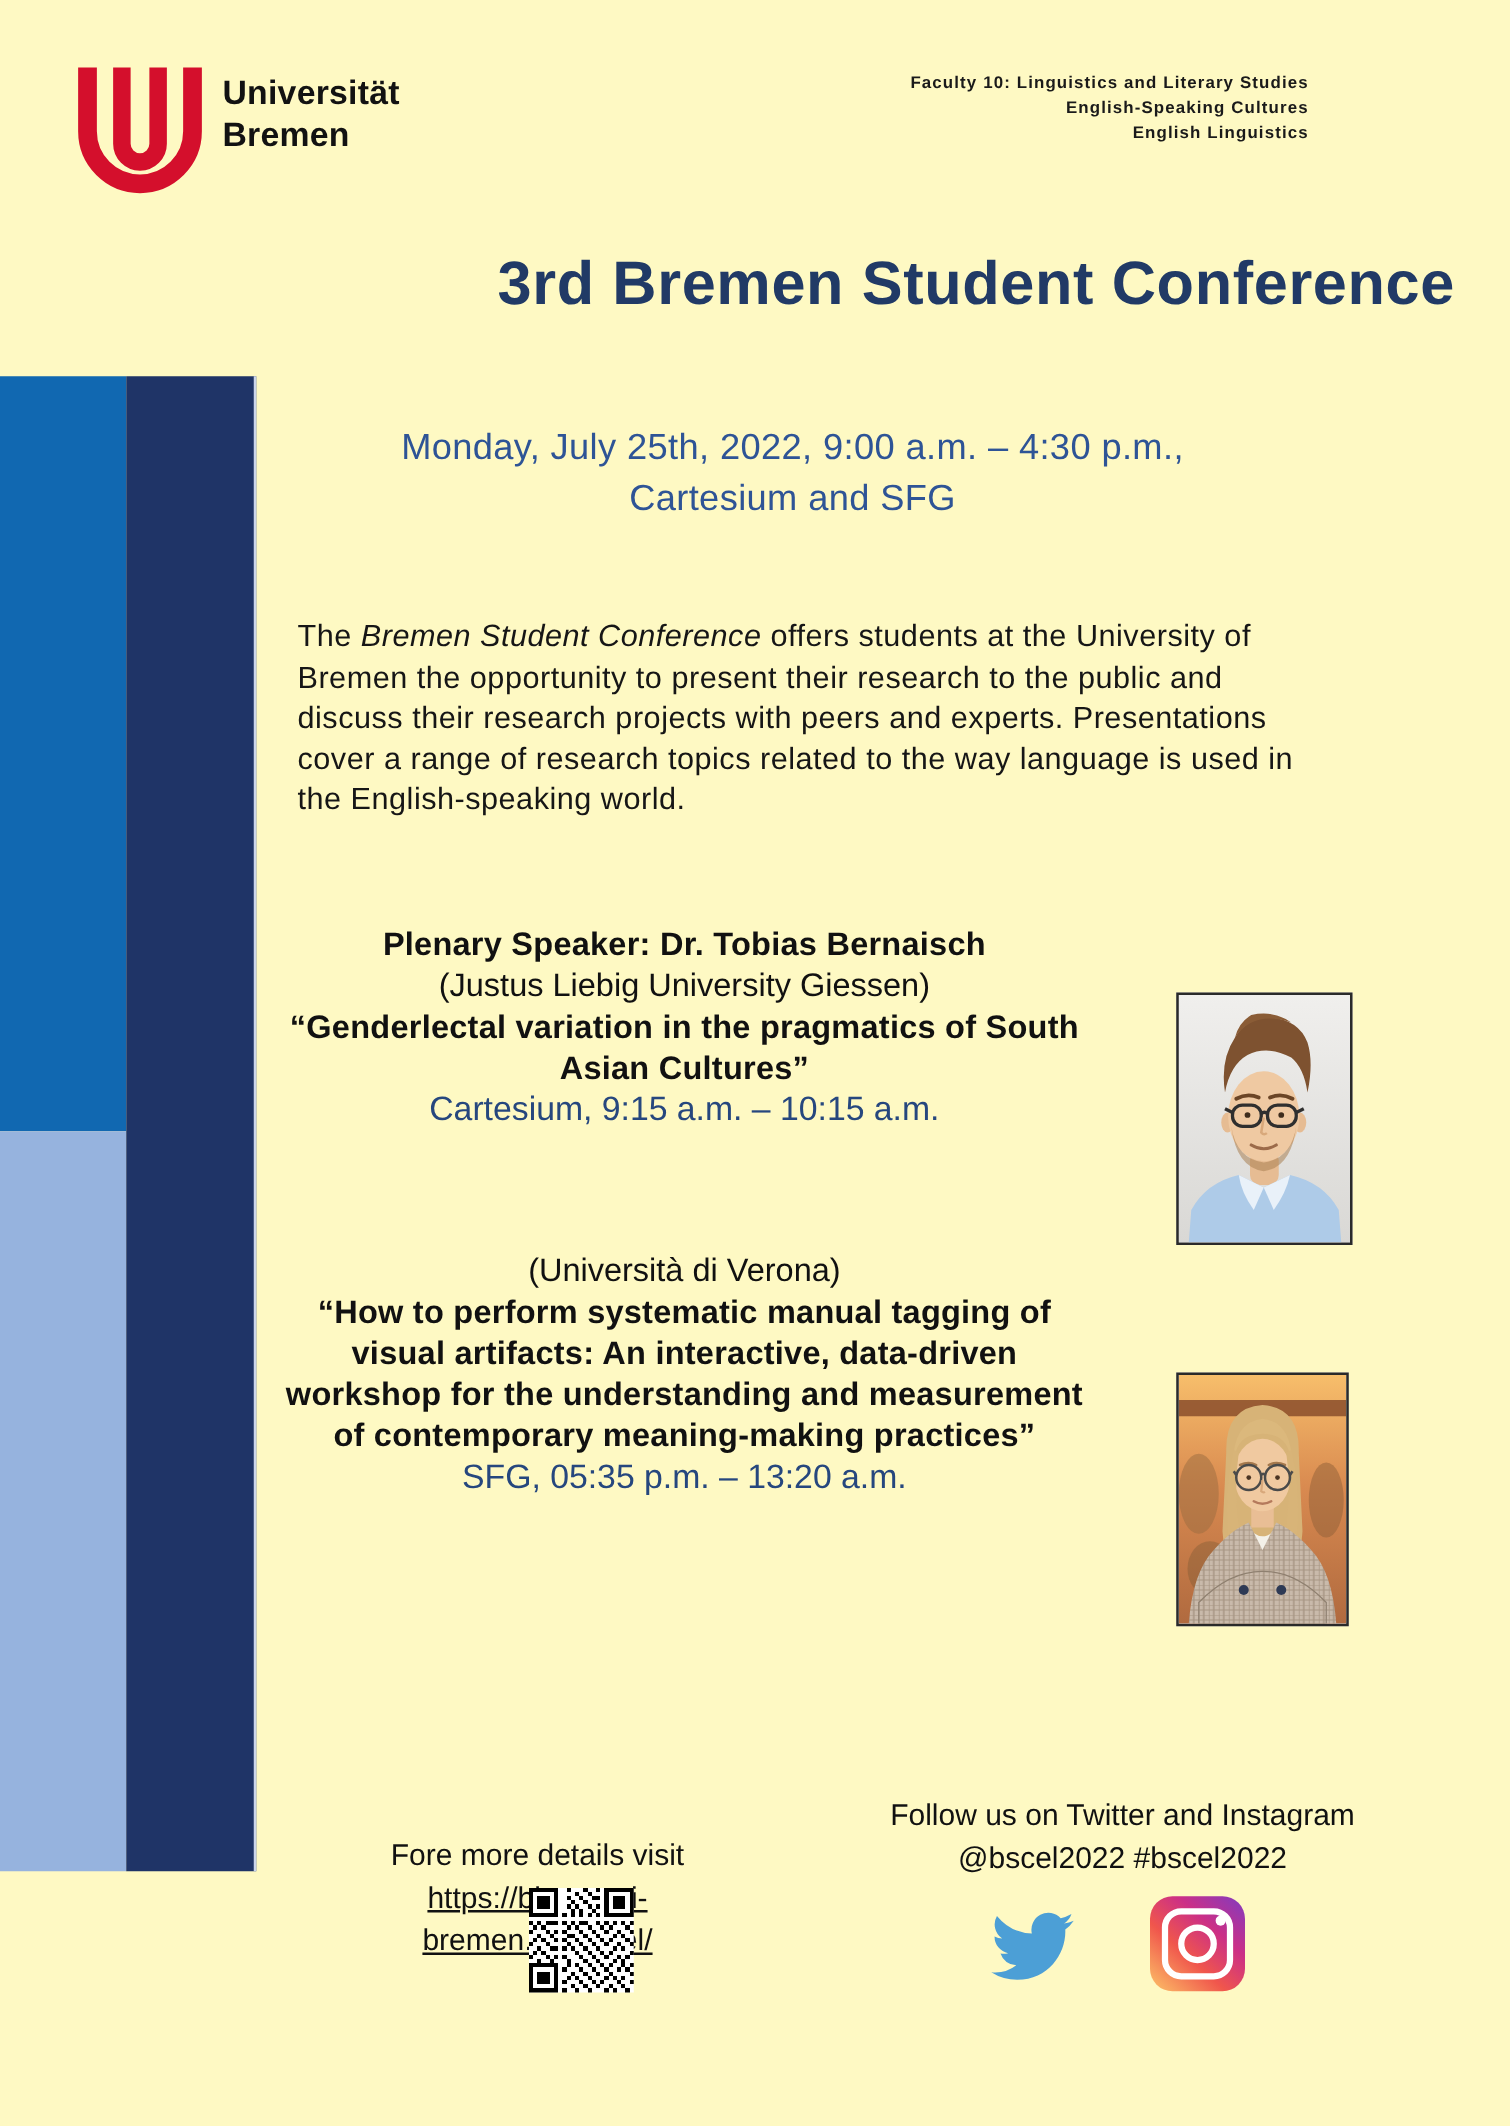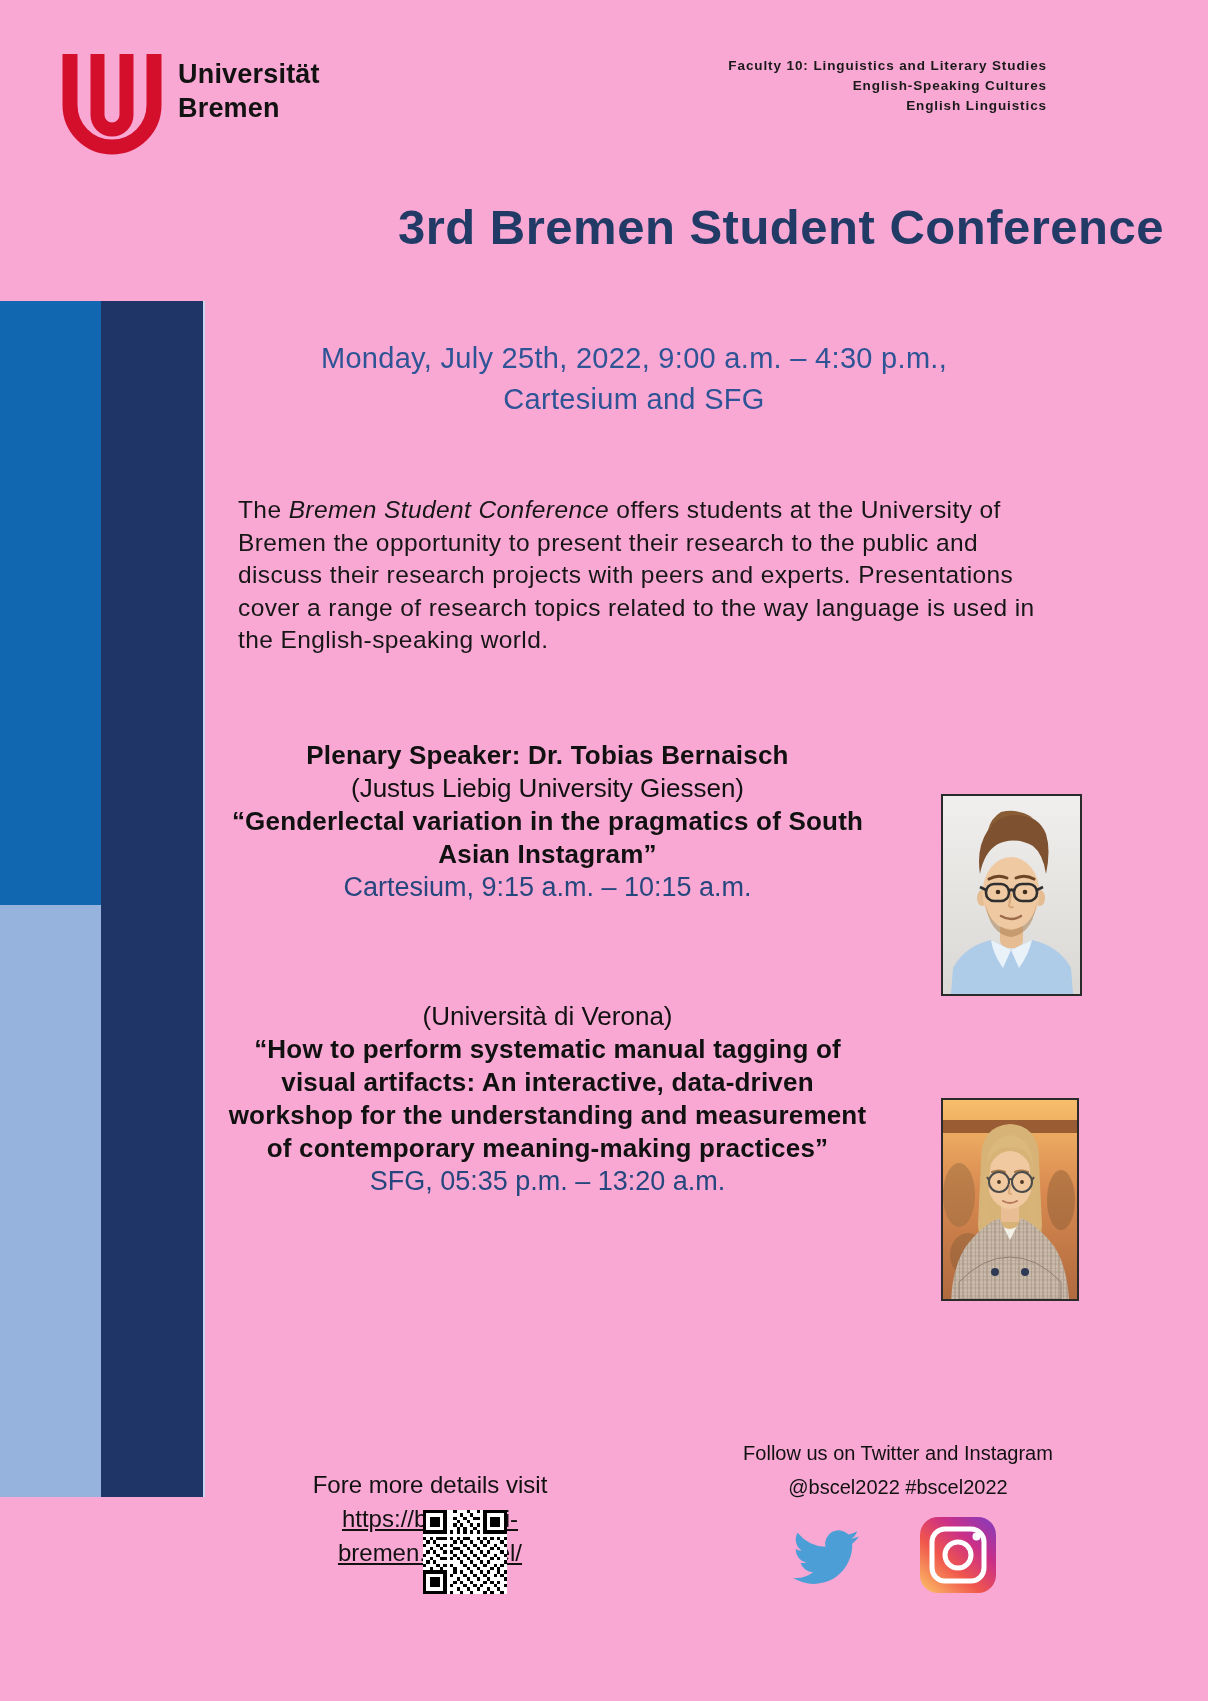--- a/index.html
+++ b/index.html
@@ -1,18 +1,18 @@
 <!DOCTYPE html>
 <html><head>
 <meta charset="utf-8">
 <title>Poster</title>
 <style>
   html,body{margin:0;padding:0;background:#f0f0f0;}
   .poster{
-    position:relative;width:1208px;height:1701px;background:#f9a8d4;
+    position:relative;width:1208px;height:1701px;background:#fef9c3;
     font-family:"Liberation Sans",sans-serif;overflow:hidden;margin:0 auto;color:#161616;
   }
   .abs{position:absolute;}
 
   
   .logo-mark{left:62px;top:53px;width:100px;height:106px;}
   .logo-mark svg{display:block;width:100%;height:100%;}
   .brand{left:178px;top:57px;font-size:27px;font-weight:700;color:#121212;line-height:34px;letter-spacing:.2px;}
   .faculty{right:161px;top:56px;text-align:right;font-size:13.5px;font-weight:700;letter-spacing:.9px;line-height:20px;color:#1a1a1a;}
 
@@ -42,21 +42,21 @@
   .photo{position:absolute;border:2px solid #2a2a2a;background:#ddd;overflow:hidden;}
   .photo svg{display:block;width:100%;height:100%;}
   .photo-tobias{left:941px;top:794px;width:137px;height:198px;}
   .photo-elena{left:941px;top:1098px;width:134px;height:199px;}
 
   
   .footer-details{left:250px;top:1432px;width:360px;text-align:center;font-size:24px;line-height:34px;color:#111;margin-top:36px;}
   .footer-details a{color:#111;text-decoration:underline;}
   .qr{left:423px;top:1510px;width:84px;height:84px;}
   .qr svg{display:block;width:100%;height:100%;shape-rendering:crispEdges;}
-  .footer-social{left:676px;top:1436px;width:444px;text-align:center;font-size:20px;line-height:34px;color:#111;}
+  .footer-social{left:676px;top:1436px;width:444px;text-align:center;font-size:24px;line-height:34px;color:#111;}
   .icon{position:absolute;}
   .icon svg{display:block;width:100%;height:100%;}
   .tw-icon{left:789px;top:1522px;width:74px;height:66px;}
   .ig-icon{left:919px;top:1516px;width:78px;height:78px;}
 </style>
 </head>
 <body>
 
 <div class="poster">
 
@@ -87,21 +87,21 @@
   <div class="abs subtitle">
     <div>Monday, July 25th, 2022, 9:00 a.m. – 4:30 p.m.,</div>
     <div>Cartesium and SFG</div>
   </div>
 
   <div class="abs intro"><span>The </span><span class="it">Bremen Student Conference</span><span> offers students at the University of Bremen the opportunity to present their research to the public and discuss their research projects with peers and experts. Presentations cover a range of research topics related to the way language is used in the English-speaking world.</span></div>
 
   <div class="speaker plenary">
     <div class="head">Plenary Speaker: Dr. Tobias Bernaisch</div>
     <div class="affil">(Justus Liebig University Giessen)</div>
-    <div class="talk">“Genderlectal variation in the pragmatics of South Asian Instagram”</div>
+    <div class="talk">“Genderlectal variation in the pragmatics of South Asian Cultures”</div>
     <div class="time">Cartesium, 9:15 a.m. – 10:15 a.m.</div>
   </div>
 
   <div class="photo photo-tobias">
     <svg viewBox="0 0 137 198" aria-hidden="true">
       <defs>
         <linearGradient id="gt" x1="0" y1="0" x2="0" y2="1">
           <stop offset="0" stop-color="#F0EFED"></stop>
             <stop offset="1" stop-color="#D9D8D5"></stop>
         </linearGradient>

